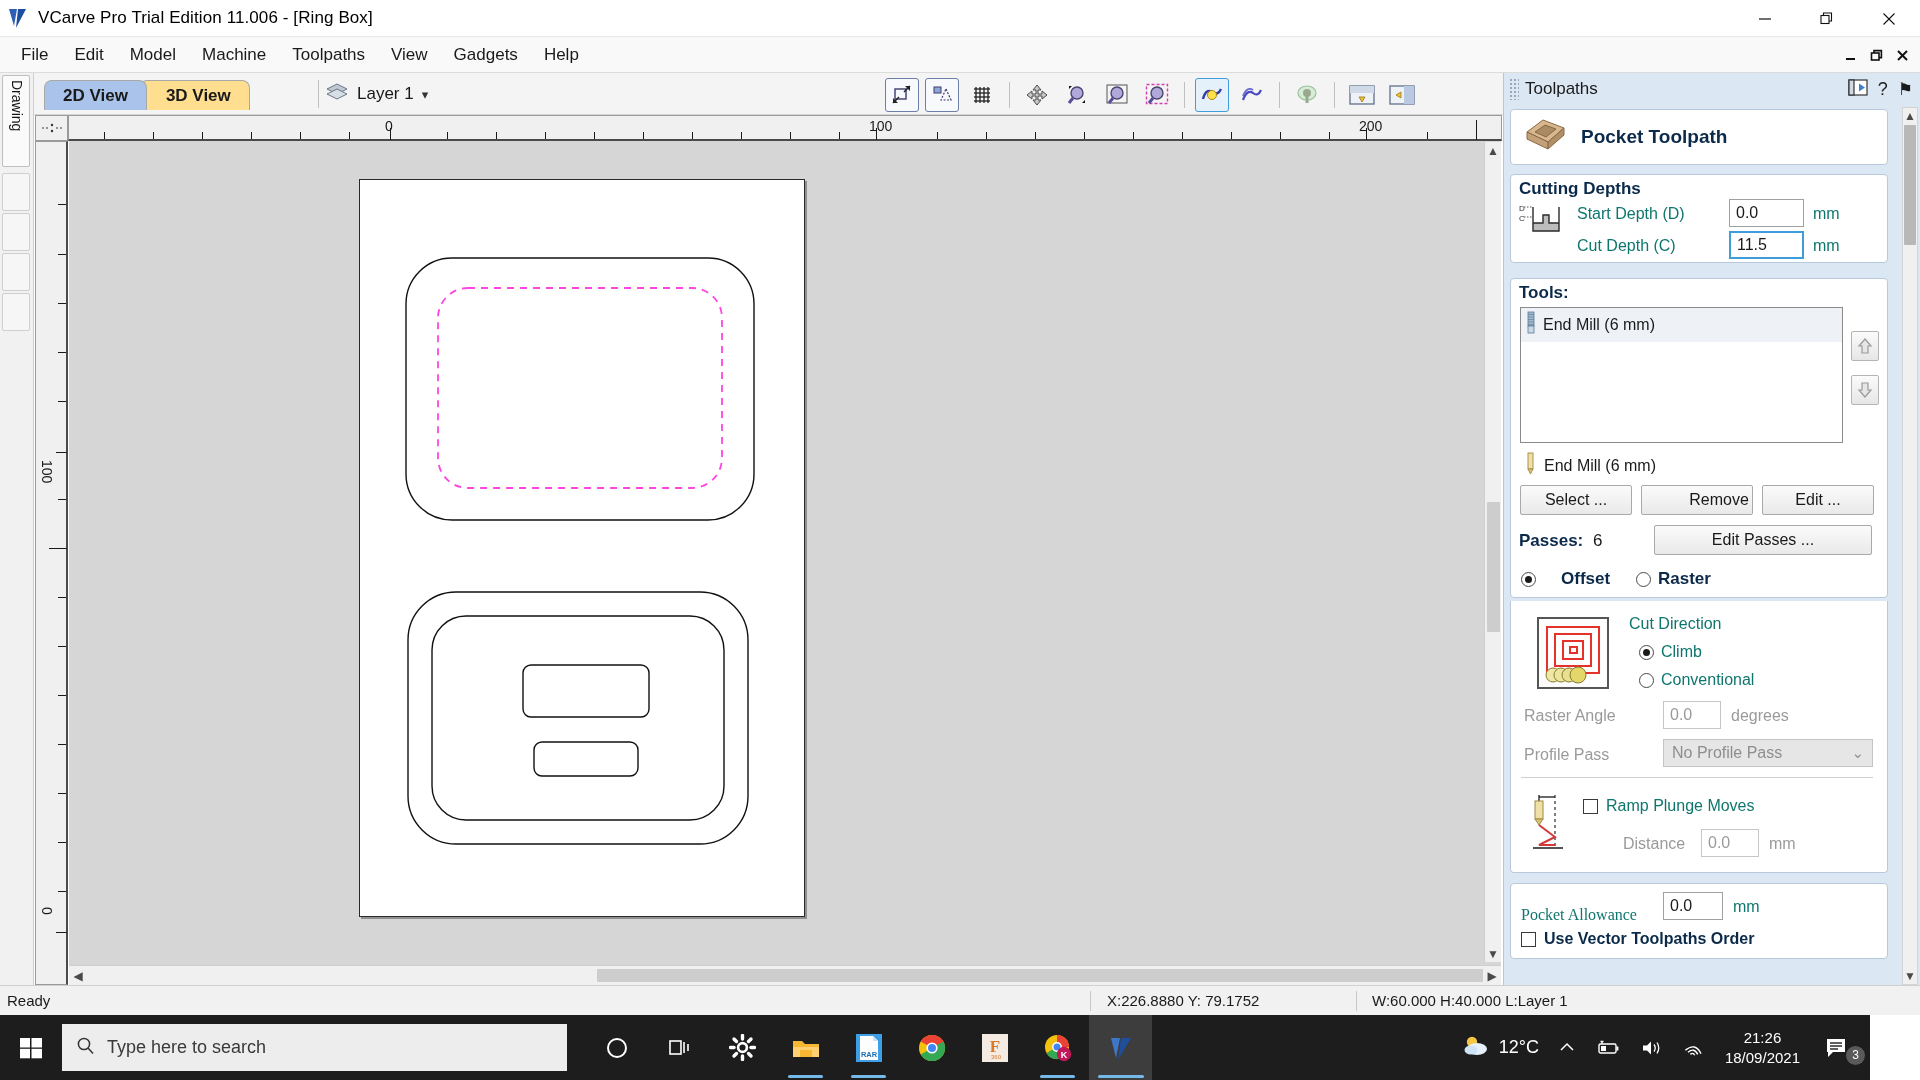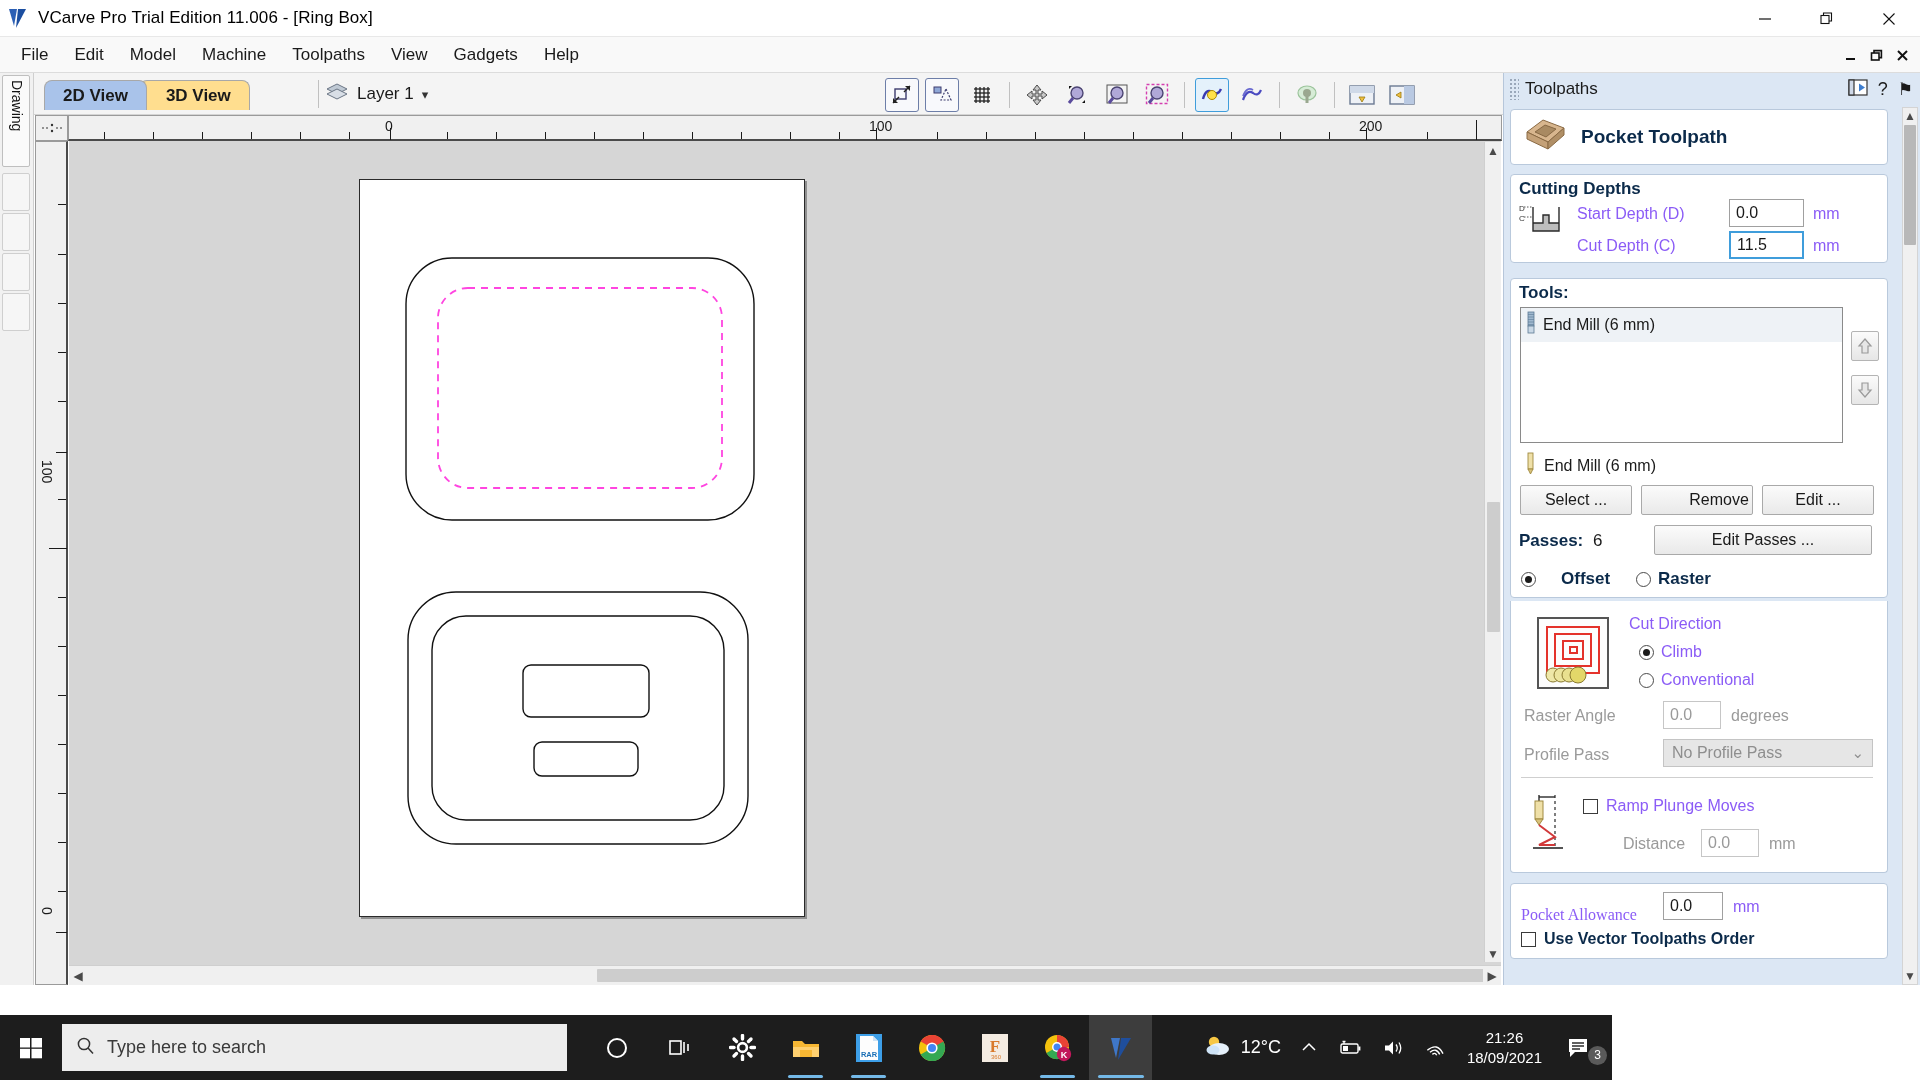--- a/index.html
+++ b/index.html
@@ -159,21 +159,21 @@
   .tp-scroll {
     position:absolute; right: 2px; top: 34px; width: 16px; height: 878px;
     background:#f0f0f0; border:1px solid #d4d4d4;
   }
 
   .tp-card {
     position:absolute; left: 6px; width: 378px;
     background:#ffffff; border:1px solid #b9c9dc; border-radius:4px;
   }
   .grp-title { font-size: 17px; font-weight:bold; color:#0b2a4a; }
-  .lbl { font-size: 16px; color:#8b5cf6; }
+  .lbl { font-size: 16px; color:#0f766e; }
   .lbl-dim { font-size: 16px; color:#9a9a9a; }
 
   .txtbox {
     background:#fff; border:1px solid #a0a0a0; height: 28px;
     font-size: 16px; color:#1a1a1a; padding: 0 6px; display:flex; align-items:center;
     font-family:"Liberation Sans", sans-serif;
   }
   .txtbox.focused { border:2px solid #3f9ddb; }
   .txtbox.dim { color:#9a9a9a; border-color:#c6c6c6; }
 
@@ -217,21 +217,21 @@
     position:absolute; left:0; top: 985px; width:1920px; height: 30px;
     background:#f1f1f1; border-top:1px solid #d0d0d0; display:flex; align-items:center;
   }
   .status-ready { font-size: 15px; color:#1a1a1a; margin-left: 7px; }
   .status-coords { position:absolute; left: 1107px; font-size:15px; color:#1a1a1a; }
   .status-dims { position:absolute; left: 1372px; font-size:15px; color:#1a1a1a; }
   .status-div { position:absolute; width:1px; height:20px; background:#c8c8c8; }
 
   
   .taskbar {
-    position:absolute; left:0; top:1015px; width:1612px; height:65px;
+    position:absolute; left:0; top:1015px; width:1870px; height:65px;
     background:#1d1d1d; display:flex; align-items:center;
   }
   .tb-start { width: 62px; height:65px; display:flex; align-items:center; justify-content:center; }
   .tb-search {
     width: 505px; height: 47px; background:#ededed; display:flex; align-items:center;
     gap: 12px; padding-left: 14px;
   }
   .tb-search .ph { font-size: 18px; color:#3a3a3a; }
   .tb-app {
     width: 63px; height: 65px; display:flex; align-items:center; justify-content:center;
@@ -727,20 +727,27 @@
       <div class="txtbox" style="position:absolute; left:152px; top:8px; width:60px;">0.0</div>
       <span class="lbl" style="position:absolute; left:222px; top:14px;">mm</span>
 
       <div style="position:absolute; left:10px; top:46px; display:flex; align-items:center; gap:8px;">
         <span class="check"></span>
         <span class="grp-title" style="font-size:16px;">Use Vector Toolpaths Order</span>
       </div>
     </div>
   </div>
 
+  <div class="statusbar">
+    <span class="status-ready">Ready</span>
+    <div class="status-div" style="left:1090px;"></div>
+    <span class="status-coords">X:226.8880 Y: 79.1752</span>
+    <div class="status-div" style="left:1356px;"></div>
+    <span class="status-dims">W:60.000  H:40.000  L:Layer 1</span>
+  </div>
 
   <div class="taskbar">
     <div class="tb-start">
       <svg width="24" height="24" viewBox="0 0 24 24">
         <rect x="1" y="2" width="10" height="9.5" fill="#fff"></rect>
         <rect x="12.5" y="2" width="10.5" height="9.5" fill="#fff"></rect>
         <rect x="1" y="12.8" width="10" height="9.5" fill="#fff"></rect>
         <rect x="12.5" y="12.8" width="10.5" height="9.5" fill="#fff"></rect>
       </svg>
     </div>

